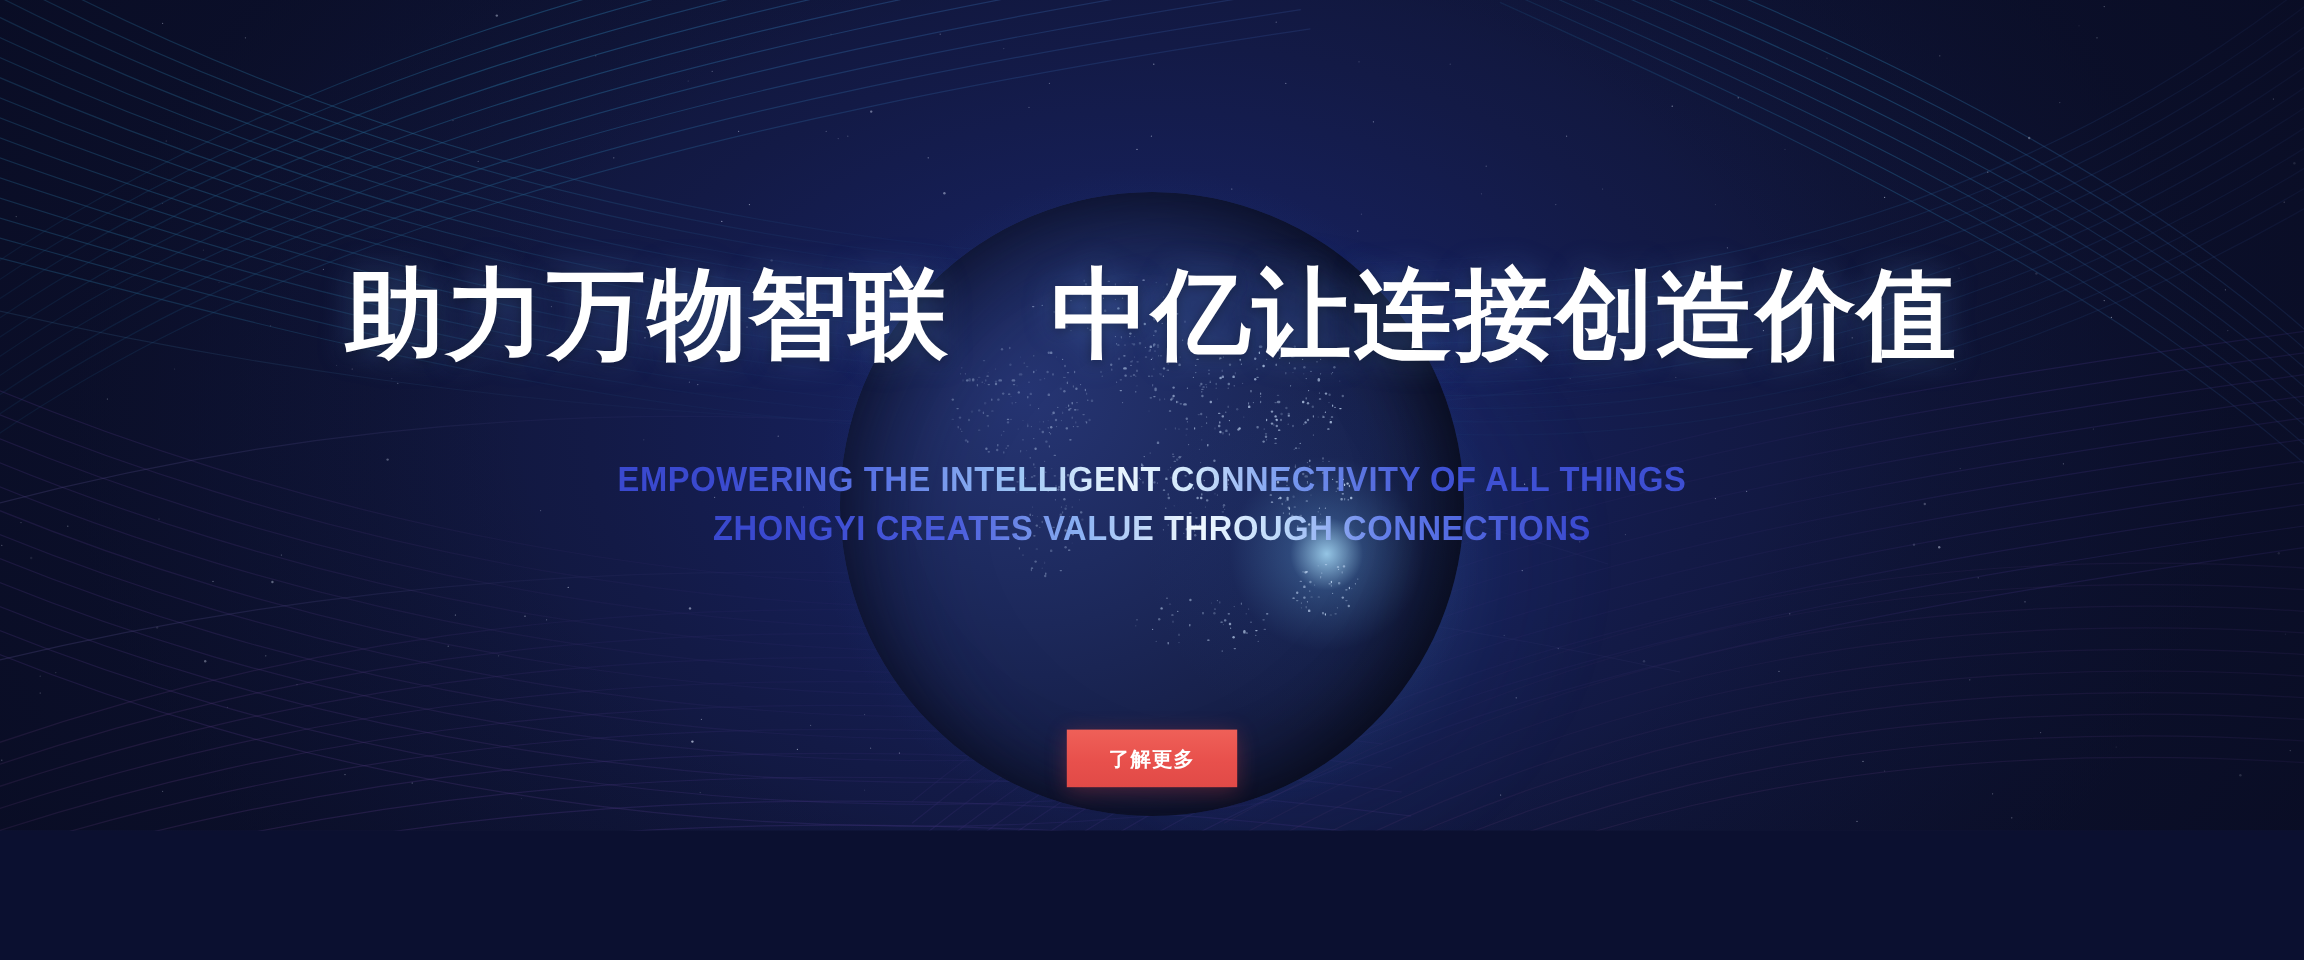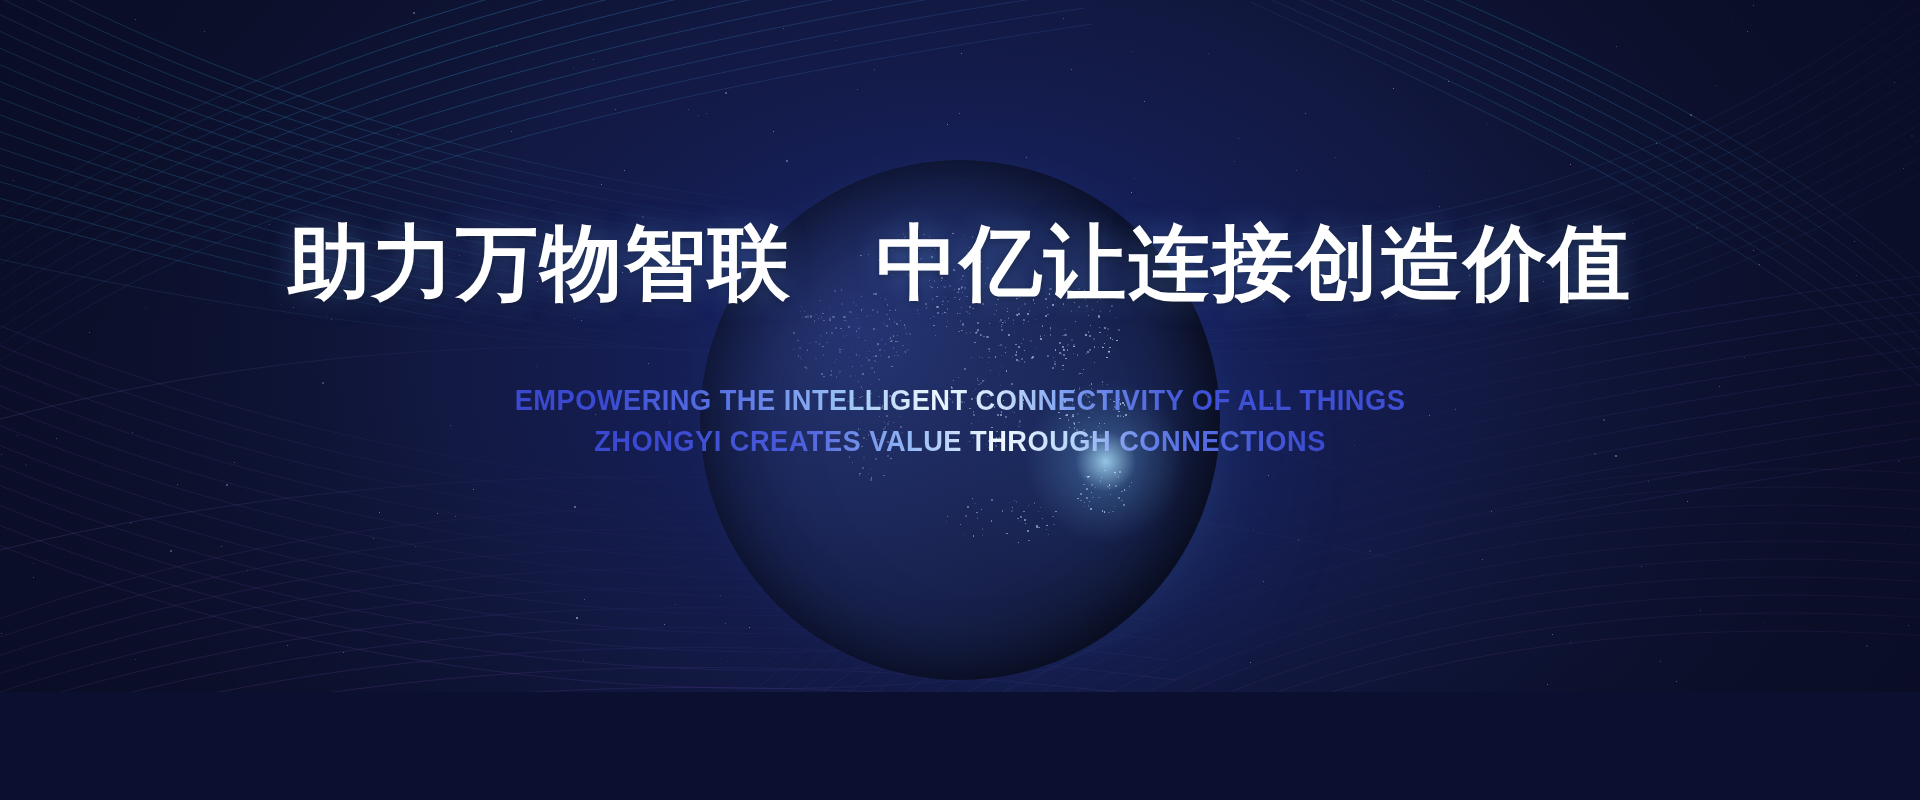--- a/index.html
+++ b/index.html
@@ -1373,15 +1373,18 @@
 
   <div class="content">
 
     <h1 class="headline">助力万物智联　中亿让连接创造价值</h1>
 
     <div class="subtitle">
       <span class="sub-line">EMPOWERING THE INTELLIGENT CONNECTIVITY OF ALL THINGS</span>
       <span class="sub-line sub-line-2">ZHONGYI CREATES VALUE THROUGH CONNECTIONS</span>
     </div>
 
+    <div class="cta-wrap">
+      <button class="cta-button">了解更多</button>
+    </div>
 
   </div>
 </div>
 
 </body></html>

